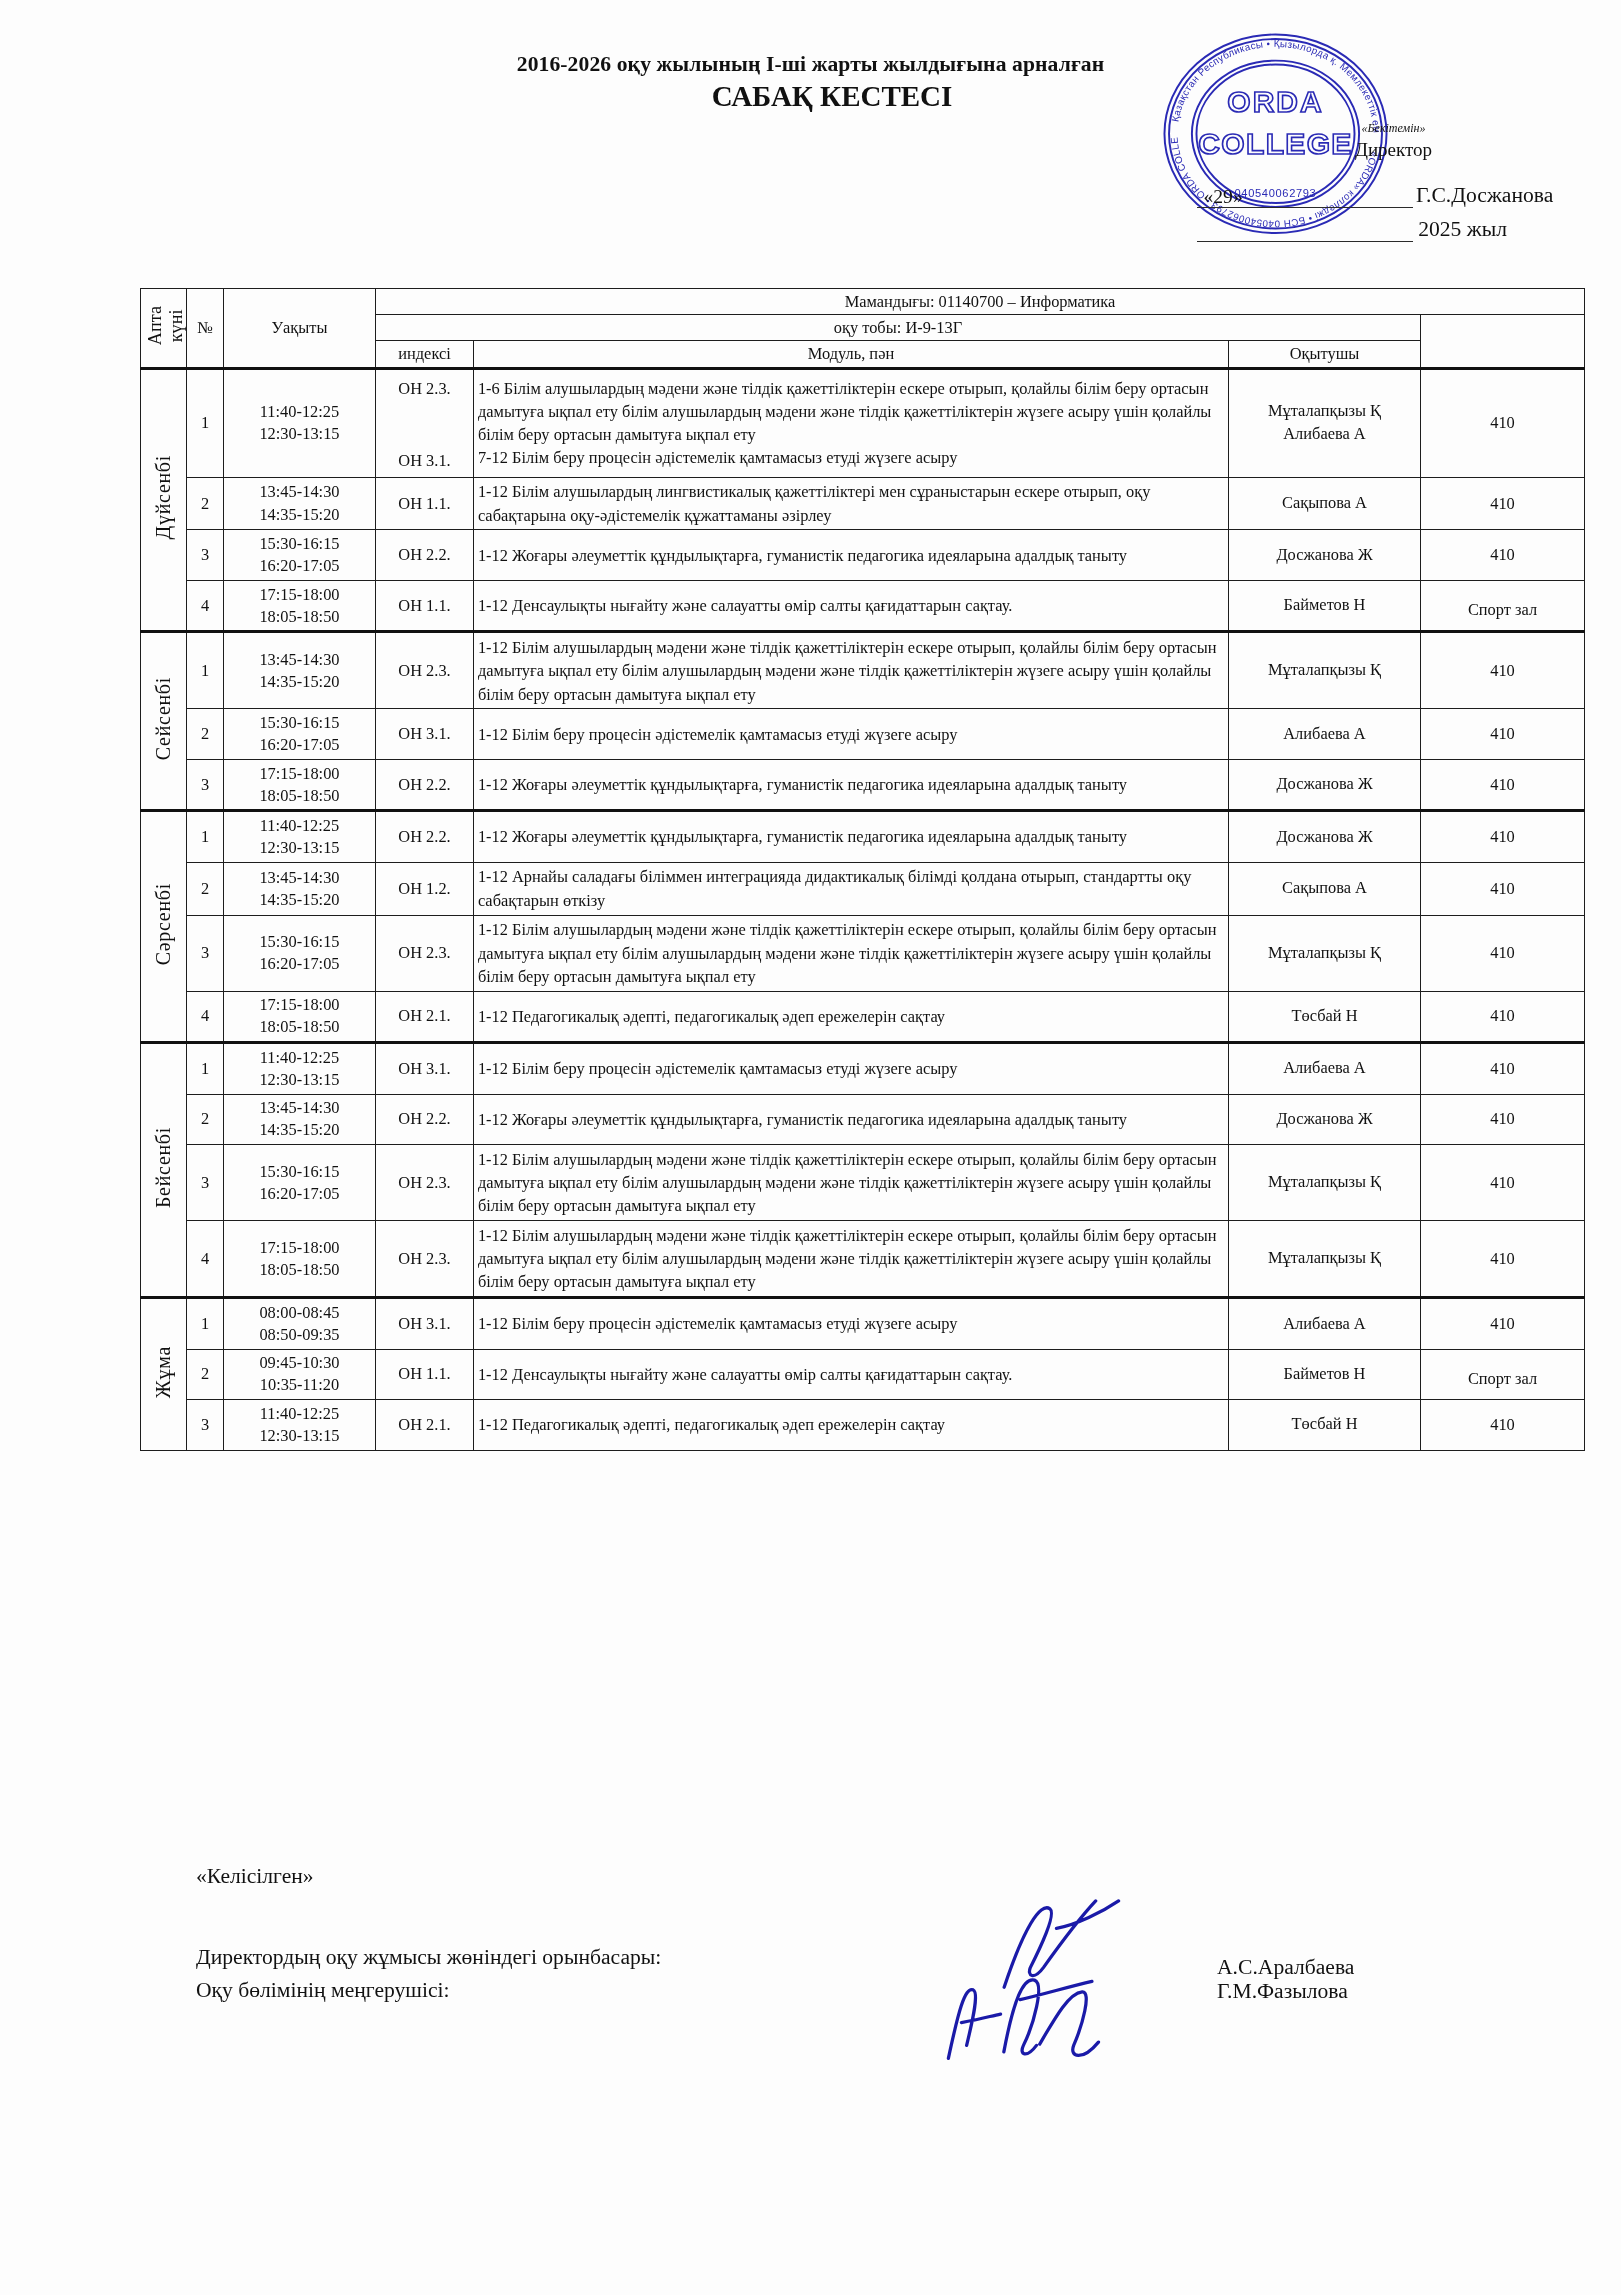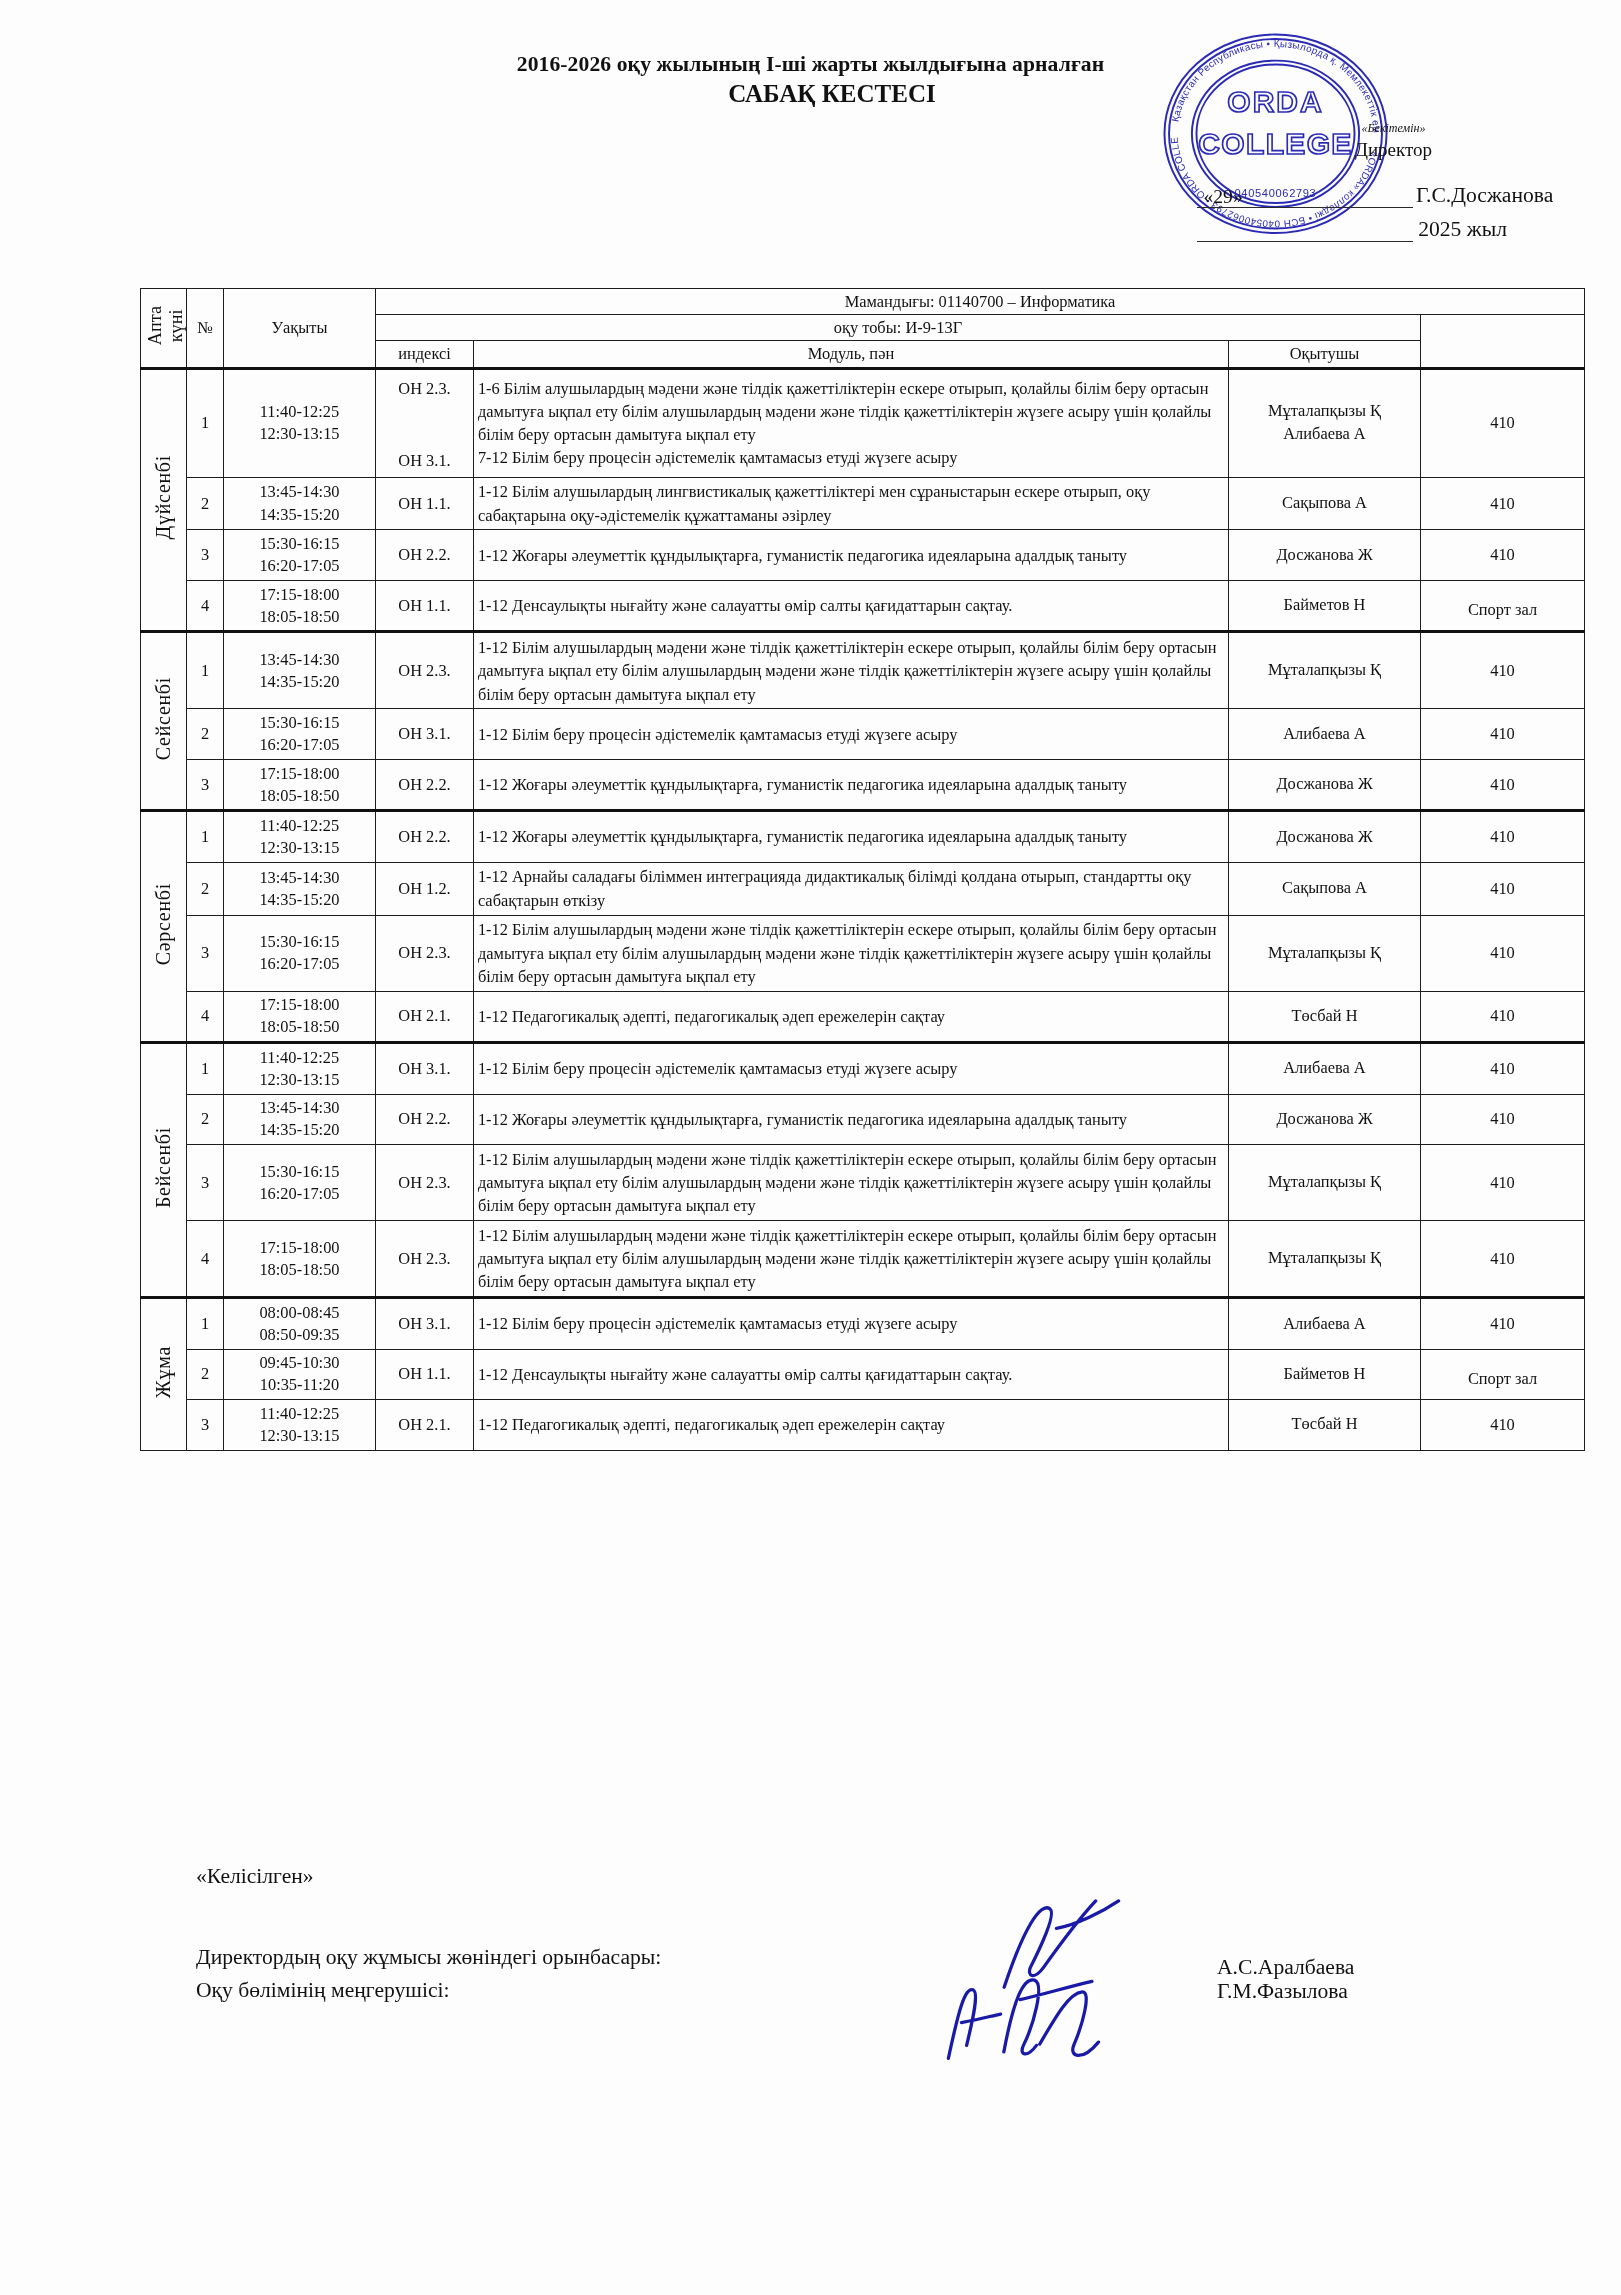--- a/index.html
+++ b/index.html
@@ -6,21 +6,21 @@
   body{
     width:1621px;height:2295px;
     font-family:"Liberation Serif","DejaVu Serif",serif;
     color:#111;position:relative;overflow:hidden;
   }
   .page{position:relative;width:1621px;height:2295px;background:#fdfdfd;}
 
   
   .doc-header{position:absolute;top:51px;left:0;width:1621px;text-align:center;}
   .doc-title-l1{font-size:21.6px;font-weight:bold;letter-spacing:0.1px;line-height:1.25;}
-  .doc-title-l2{font-size:25px;font-weight:bold;line-height:1.3;padding-left:43px;}
+  .doc-title-l2{font-size:29px;font-weight:bold;line-height:1.3;padding-left:43px;}
 
   .approve{position:absolute;top:121px;left:1197px;width:393px;font-size:19px;}
   .approve .ap-word{text-align:center;font-size:12px;font-style:italic;}
   .approve .ap-role{text-align:center;font-size:19px;margin-top:2.6px;}
   .sig-line{display:flex;align-items:flex-end;gap:3px;margin-top:22px;}
   .sig-rule{flex:0 0 216px;border-bottom:1.3px solid #2a2a2a;height:17px;}
   .sig-name{font-size:21.6px;white-space:nowrap;}
   .date-line{display:flex;align-items:flex-end;gap:5.2px;margin-top:9.2px;}
   .date-rule{flex:0 0 216px;border-bottom:1.3px solid #2a2a2a;height:17px;}
   .date-txt{font-size:21.6px;white-space:nowrap;}

